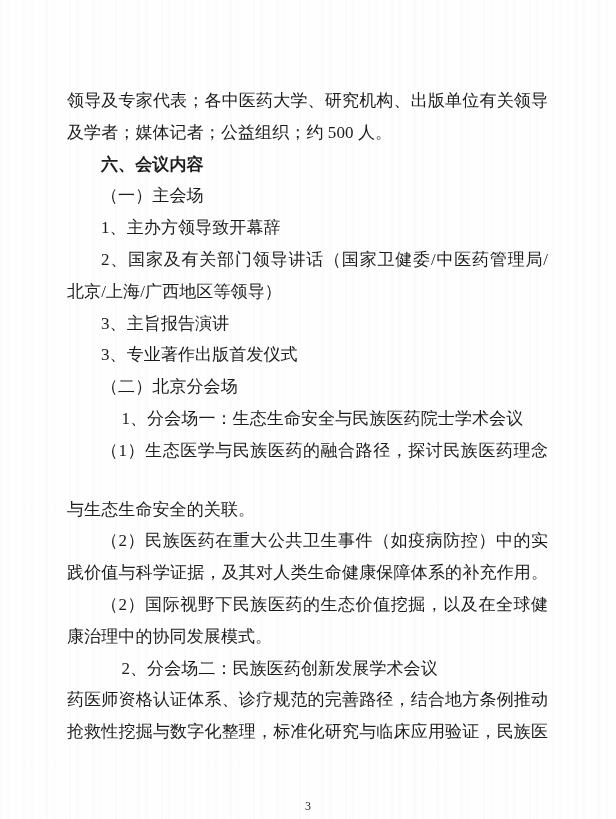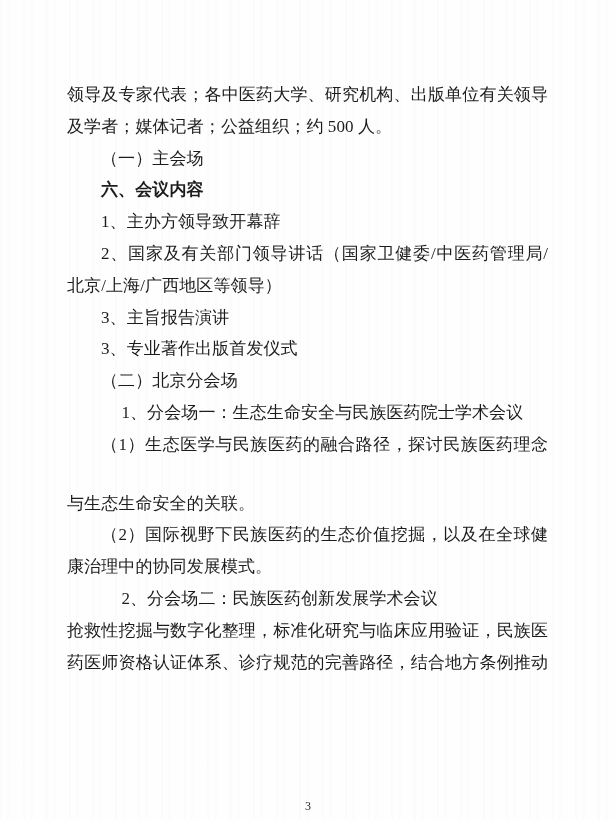--- a/index.html
+++ b/index.html
@@ -20,21 +20,21 @@
         rgba(0,0,0,0) 2px, rgba(0,0,0,0) 7px,
         rgba(0,0,0,0.008) 7px, rgba(0,0,0,0.008) 10px,
         rgba(0,0,0,0) 10px, rgba(0,0,0,0) 23px);
     font-family: "Liberation Serif", "DejaVu Serif", serif;
     color: #1c1c1c;
     overflow: hidden;
   }
   .content {
     position: absolute;
     left: 67px;
-    top: 79px;
+    top: 85px;
     width: 481px;
   }
   .line {
     font-size: 17px;
     line-height: 31.8px;
     height: 31.8px;
     white-space: nowrap;
     letter-spacing: 0.1px;
   }
   .line.fill {
@@ -61,31 +61,33 @@
     color: #222;
   }
 </style>
 </head>
 <body>
 
 <div class="page">
   <div class="content">
       <div class="line body fill" style="text-indent: 0em;">领导及专家代表；各中医药大学、研究机构、出版单位有关领导</div>
       <div class="line body" style="text-indent: 0em;">及学者；媒体记者；公益组织；约 500 人。</div>
+      <div class="line heading" style="text-indent: 2em;">六、会议内容</div>
       <div class="line subheading" style="text-indent: 2em;">（一）主会场</div>
-      <div class="line heading" style="text-indent: 2em;">六、会议内容</div>
       <div class="line body" style="text-indent: 2em;">1、主办方领导致开幕辞</div>
       <div class="line body fill" style="text-indent: 2em;">2、国家及有关部门领导讲话（国家卫健委/中医药管理局/</div>
       <div class="line body" style="text-indent: 0em;">北京/上海/广西地区等领导）</div>
       <div class="line body" style="text-indent: 2em;">3、主旨报告演讲</div>
       <div class="line body" style="text-indent: 2em;">3、专业著作出版首发仪式</div>
       <div class="line subheading" style="text-indent: 2em;">（二）北京分会场</div>
       <div class="line subheading" style="text-indent: 3.2em;">1、分会场一：生态生命安全与民族医药院士学术会议</div>
       <div class="line body fill" style="text-indent: 2em;">（1）生态医学与民族医药的融合路径，探讨民族医药理念</div>
       <div class="line body" style="text-indent: 0em; margin-top: 27px;">与生态生命安全的关联。</div>
+      <div class="line body fill" style="text-indent: 2em;">（2）民族医药在重大公共卫生事件（如疫病防控）中的实</div>
+      <div class="line body fill" style="text-indent: 0em;">践价值与科学证据，及其对人类生命健康保障体系的补充作用。</div>
       <div class="line body fill" style="text-indent: 2em;">（2）国际视野下民族医药的生态价值挖掘，以及在全球健</div>
       <div class="line body" style="text-indent: 0em;">康治理中的协同发展模式。</div>
       <div class="line subheading" style="text-indent: 3.2em;">2、分会场二：民族医药创新发展学术会议</div>
+      <div class="line body fill" style="text-indent: 0em;">药医师资格认证体系、诊疗规范的完善路径，结合地方条例推动</div>
       <div class="line body fill" style="text-indent: 0em;">抢救性挖掘与数字化整理，标准化研究与临床应用验证，民族医</div>
-      <div class="line body fill" style="text-indent: 0em;">药医师资格认证体系、诊疗规范的完善路径，结合地方条例推动</div>
     </div>
   <div class="page-number">3</div>
 </div>
 
 </body></html>

